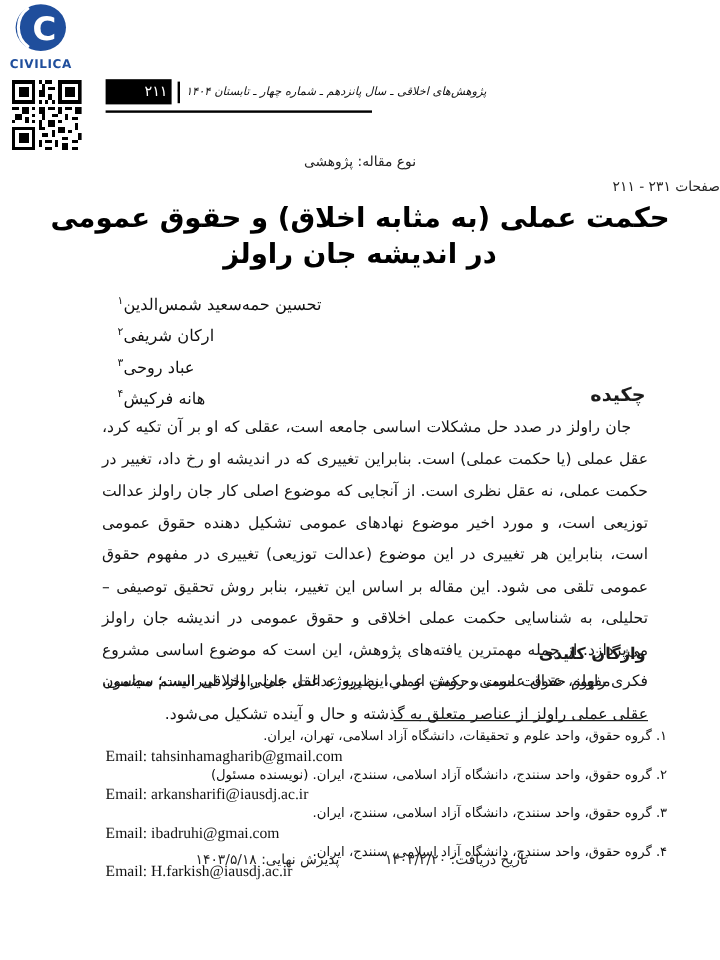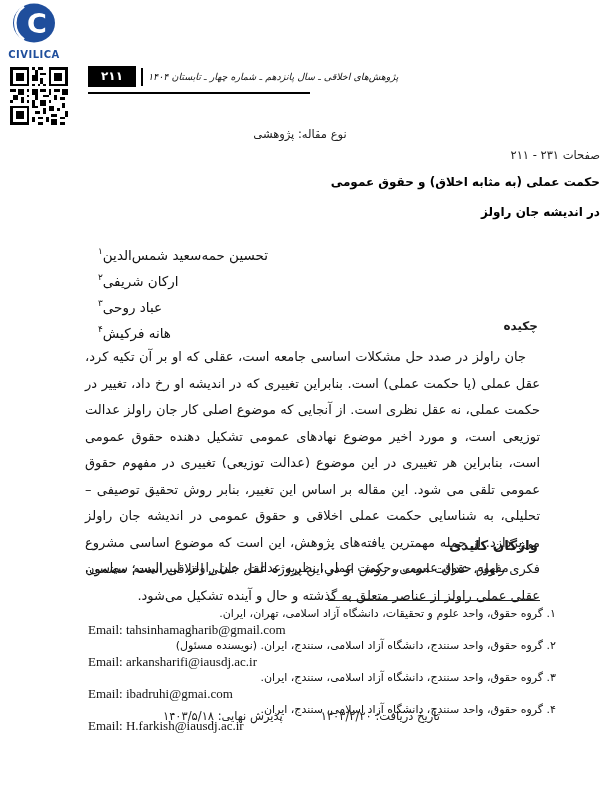--- a/index.html
+++ b/index.html
@@ -13,40 +13,40 @@
   .logo-label{display:block;margin-top:0px;font-size:10px;font-weight:bold;
     letter-spacing:.5px;color:#1f4e9c;font-family:"DejaVu Sans",sans-serif;}
   .url{position:absolute;left:76px;top:10px;font-family:"Liberation Serif",serif;
     font-size:16px;color:#111;}
   
   .qr{position:absolute;left:10px;top:66px;}
   
   .jheader{position:absolute;left:88px;top:66px;width:222px;
     display:flex;align-items:center;gap:5px;
     border-bottom:2px solid #000;padding-bottom:5px;}
-  .pagebox{flex:0 0 auto;width:48px;height:21px;background:#000;color:#fff;
-    font-size:12px;font-weight:bold;text-align:center;line-height:21px;}
+  .pagebox{flex:0 0 auto;width:26px;height:21px;background:#000;color:#fff;
+    font-size:12px;font-weight:normal;text-align:center;line-height:21px;padding-left:29px;}
   .vbar{flex:0 0 auto;width:2px;height:18px;background:#000;}
   .jtitle{flex:1 1 auto;direction:rtl;text-align:left;font-size:9.5px;
     font-style:italic;white-space:nowrap;color:#111;}
   
   .meta-type{position:absolute;top:127px;left:0;width:100%;text-align:center;
     direction:rtl;font-size:11.5px;color:#222;}
   .meta-pages{position:absolute;top:148px;left:0;width:100%;text-align:right;
     direction:rtl;font-size:11.5px;color:#222;}
   
-  .title{position:absolute;top:167px;left:0;width:100%;text-align:right;
-    direction:rtl;font-weight:bold;font-size:12px;line-height:30px;color:#000;}
+  .title{position:absolute;top:167px;left:0;width:100%;text-align:center;
+    direction:rtl;font-weight:bold;font-size:23px;line-height:30px;color:#000;}
   
   .authors{position:absolute;left:98px;top:240px;direction:rtl;text-align:left;
     font-size:13.5px;line-height:22.5px;color:#111;}
   .authors sup{font-size:9px;}
   
   .abs-head{position:absolute;right:62px;top:319px;direction:rtl;
-    font-weight:bold;font-size:12px;margin-left:24px;}
+    font-weight:bold;font-size:16px;margin-left:24px;}
   .abs-body{position:absolute;left:85px;top:344px;width:455px;direction:rtl;
     text-align:justify;font-size:13px;line-height:26.5px;text-indent:14px;color:#151515;}
   
   .kw-head{position:absolute;right:62px;top:537px;direction:rtl;
     font-weight:bold;font-size:13.5px;}
   .kw-body{position:absolute;left:85px;top:560px;width:455px;direction:rtl;
     text-align:left;text-indent:16px;font-size:12.5px;color:#151515;}
   
   .fn-divider{position:absolute;top:600px;right:60px;width:212px;
     border-top:1.5px solid #222;}

